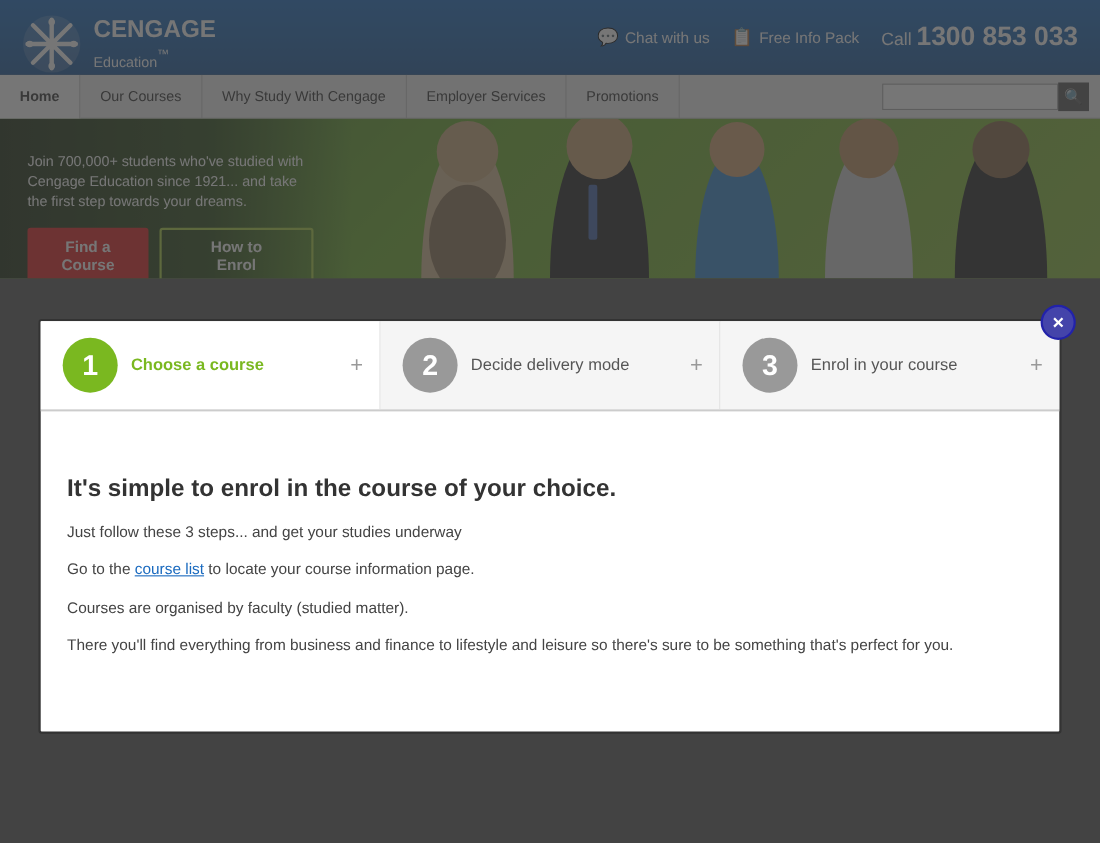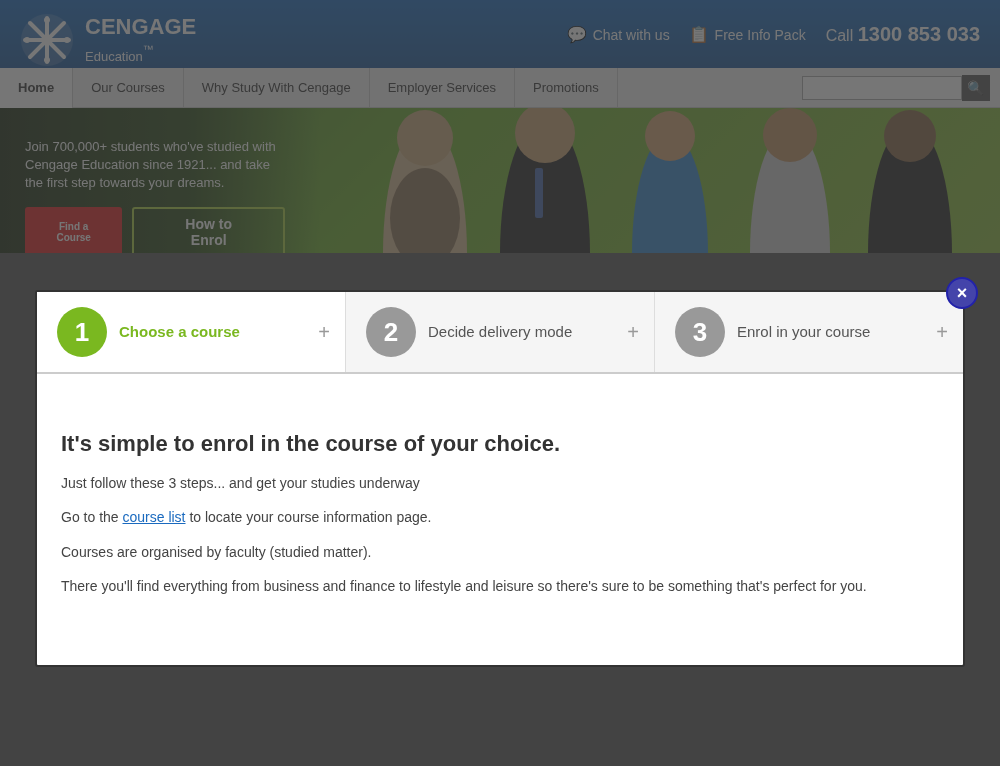--- a/index.html
+++ b/index.html
@@ -49,21 +49,21 @@
       align-items: center;
       gap: 5px;
       cursor: pointer;
       text-decoration: none;
     }
     .header-phone {
       color: white;
       font-size: 16px;
     }
     .header-phone strong {
-      font-size: 20px;
+      font-size: 24px;
     }
 
     
     #nav {
       background: #f0f0f0;
       border-bottom: 1px solid #ccc;
       display: flex;
       align-items: center;
       height: 40px;
     }
@@ -138,21 +138,21 @@
     }
     #banner-buttons {
       display: flex;
       gap: 10px;
     }
     .banner-btn-red {
       background: #e02020;
       color: white;
       border: none;
       padding: 8px 16px;
-      font-size: 10px;
+      font-size: 14px;
       font-weight: bold;
       cursor: pointer;
       border-radius: 3px;
     }
     .banner-btn-green {
       background: transparent;
       color: white;
       border: 2px solid #aad040;
       padding: 7px 32px;
       font-size: 14px;

